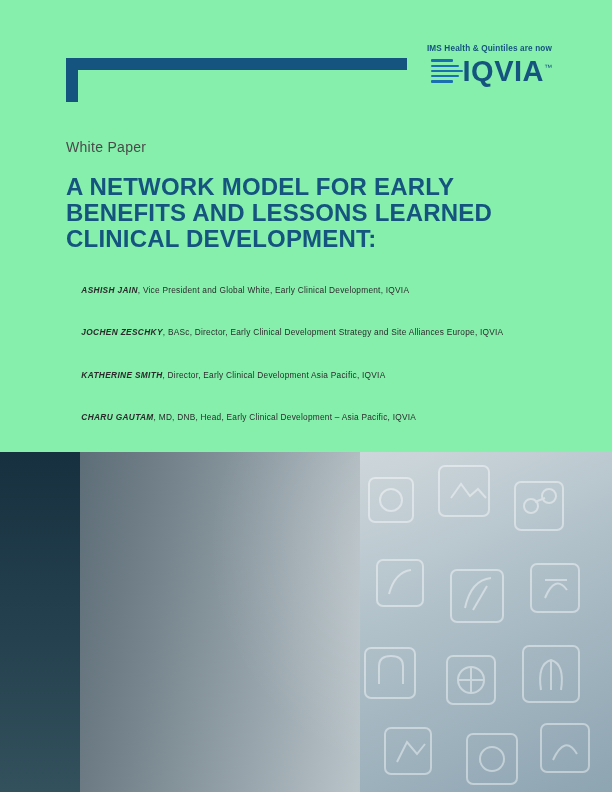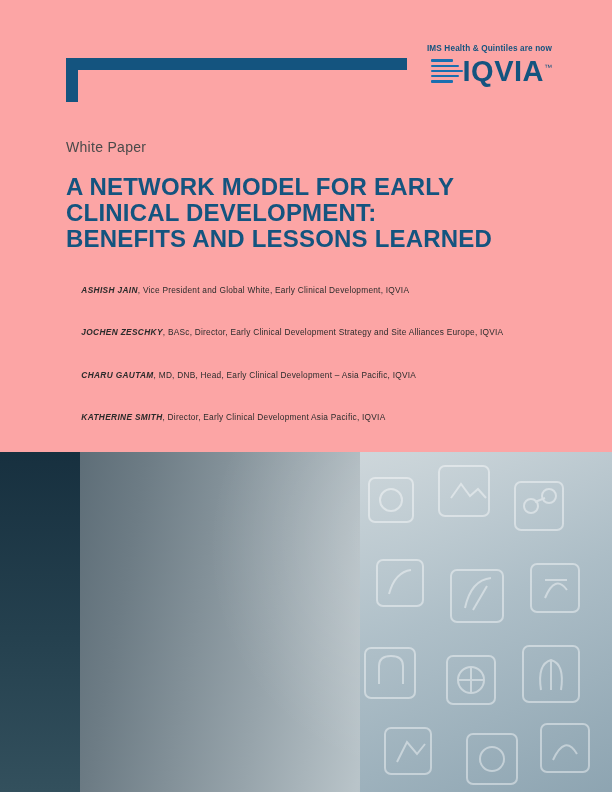--- a/index.html
+++ b/index.html
@@ -12,21 +12,21 @@
     background: #ffffff;
     font-family: "Liberation Sans", sans-serif;
     overflow: hidden;
     position: relative;
   }
 
   .page {
     position: relative;
     width: 612px;
     height: 688px;
-    background: #fca5a5;
+    background: #86efac;
   }
 
   
   .header {
     position: absolute;
     top: 0;
     left: 0;
     width: 612px;
     height: 120px;
   }
@@ -210,36 +210,36 @@
           <span>IQVIA</span><span class="brand-tm">™</span>
         </div>
       </div>
     </div>
   </div>
 
   <div class="doc-kind">White Paper</div>
 
   <div class="title">
     <span class="line">A NETWORK MODEL FOR EARLY</span>
+    <span class="line">BENEFITS AND LESSONS LEARNED</span>
     <span class="line">CLINICAL DEVELOPMENT:</span>
-    <span class="line">BENEFITS AND LESSONS LEARNED</span>
   </div>
 
   <div class="authors">
     <div class="author-line">
       <span class="author-name">ASHISH JAIN</span><span>, Vice President and Global White, Early Clinical Development, IQVIA</span>
     </div>
     <div class="author-line">
       <span class="author-name">JOCHEN ZESCHKY</span><span>, BASc, Director, Early Clinical Development Strategy and Site Alliances Europe, IQVIA</span>
     </div>
     <div class="author-line">
+      <span class="author-name">KATHERINE SMITH</span><span>, Director, Early Clinical Development Asia Pacific, IQVIA</span>
+    </div>
+    <div class="author-line">
       <span class="author-name">CHARU GAUTAM</span><span>, MD, DNB, Head, Early Clinical Development – Asia Pacific, IQVIA</span>
-    </div>
-    <div class="author-line">
-      <span class="author-name">KATHERINE SMITH</span><span>, Director, Early Clinical Development Asia Pacific, IQVIA</span>
     </div>
     <div class="author-line">
       <span class="author-name">KRISSY LEWIS</span><span>, RN, BSN, Senior Director, Site Alliance &amp; Strategic Operations, Early Clinical Development North  America, IQVIA</span>
     </div>
     <div class="author-line">
       <span class="author-name">JANET ROSASCO</span><span>, RN, BSN, Senior Director Clinical Project Management &amp; Operational Strategy Lead, Early Clinical Development North America, IQVIA</span>
     </div>
     <div class="author-line">
       <span class="author-name">MARIA GINZLER</span><span>, Global Head, Project Management, Early Clinical Development, IQVIA</span>
     </div>

